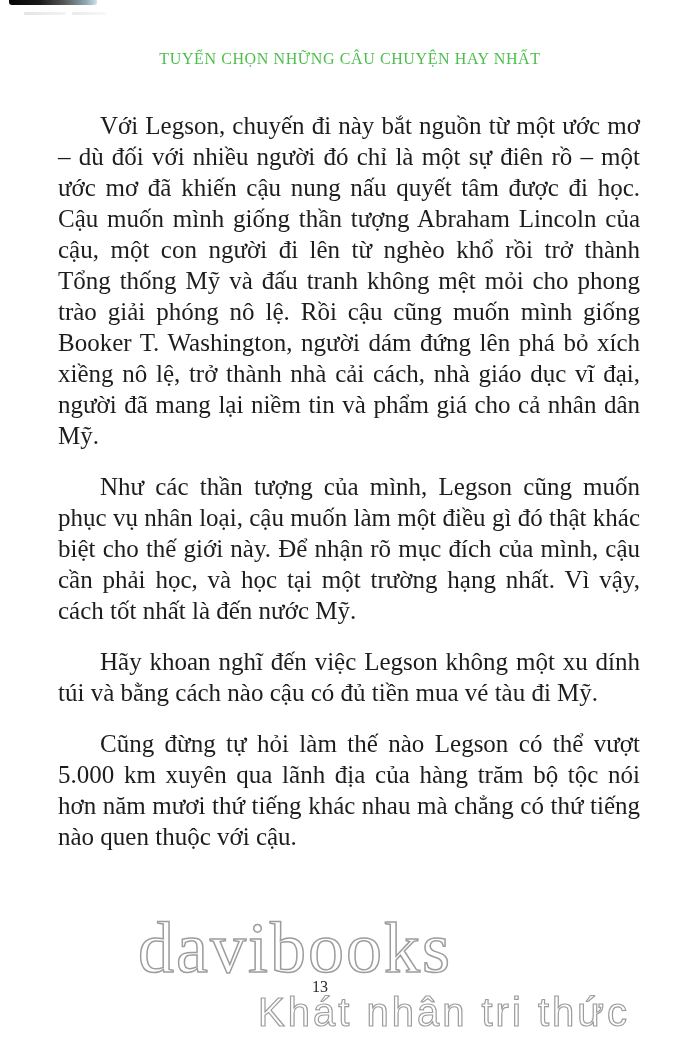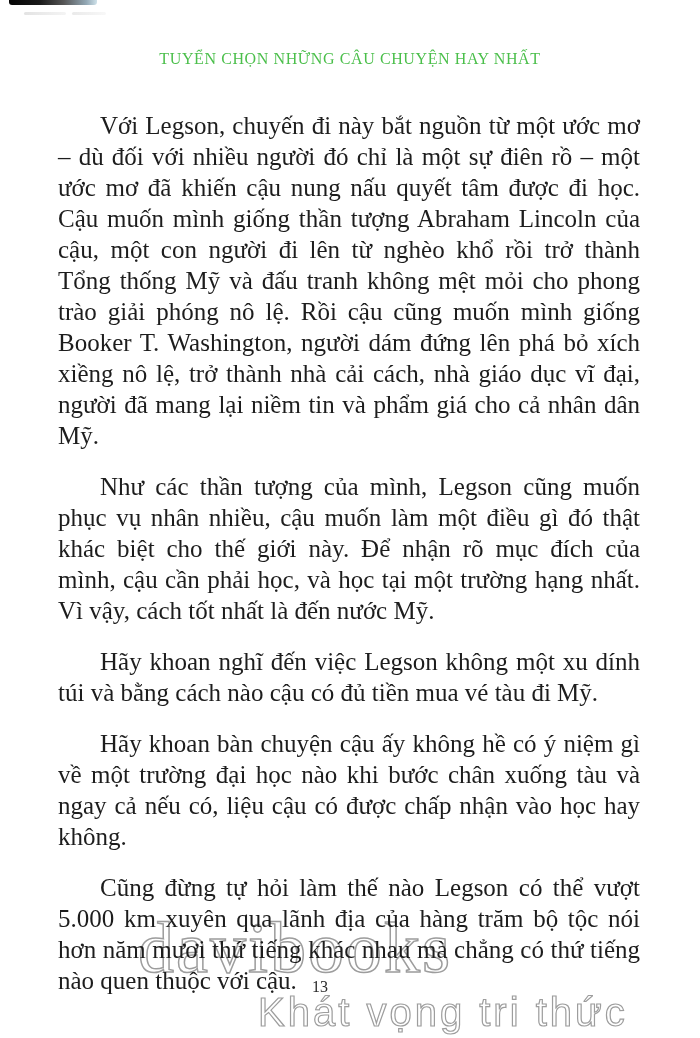--- a/index.html
+++ b/index.html
@@ -118,25 +118,24 @@
 <div id="page">
 
   <div class="artifact-streak"></div>
   <div class="artifact-smear-1"></div>
   <div class="artifact-smear-2"></div>
 
   <div class="running-header">TUYỂN CHỌN NHỮNG CÂU CHUYỆN HAY NHẤT</div>
 
   <div class="body-text">
     <p>Với Legson, chuyến đi này bắt nguồn từ một ước mơ – dù đối với nhiều người đó chỉ là một sự điên rồ – một ước mơ đã khiến cậu nung nấu quyết tâm được đi học. Cậu muốn mình giống thần tượng Abraham Lincoln của cậu, một con người đi lên từ nghèo khổ rồi trở thành Tổng thống Mỹ và đấu tranh không mệt mỏi cho phong trào giải phóng nô lệ. Rồi cậu cũng muốn mình giống Booker T. Washington, người dám đứng lên phá bỏ xích xiềng nô lệ, trở thành nhà cải cách, nhà giáo dục vĩ đại, người đã mang lại niềm tin và phẩm giá cho cả nhân dân Mỹ.</p>
-    <p>Như các thần tượng của mình, Legson cũng muốn phục vụ nhân nhiều, cậu muốn làm một điều gì đó thật khác biệt cho thế giới này. Để nhận rõ mục đích của mình, cậu cần phải học, và học tại một trường hạng nhất. Vì vậy, cách tốt nhất là đến nước Mỹ.</p>
+    <p>Như các thần tượng của mình, Legson cũng muốn phục vụ nhân loại, cậu muốn làm một điều gì đó thật khác biệt cho thế giới này. Để nhận rõ mục đích của mình, cậu cần phải học, và học tại một trường hạng nhất. Vì vậy, cách tốt nhất là đến nước Mỹ.</p>
     <p>Hãy khoan nghĩ đến việc Legson không một xu dính túi và bằng cách nào cậu có đủ tiền mua vé tàu đi Mỹ.</p>
-    <p>Hãy khoan bàn chuyện cậu ấy không hề có ý niệm gì về một trường đại học nào khi bước chân xuống tàu và ngay cả nếu có, liệu cậu có được chấp nhận vào học hay không.</p>
     <p>Cũng đừng tự hỏi làm thế nào Legson có thể vượt 5.000 km xuyên qua lãnh địa của hàng trăm bộ tộc nói hơn năm mươi thứ tiếng khác nhau mà chẳng có thứ tiếng nào quen thuộc với cậu.</p>
   </div>
 
   <div class="watermark-main">davibooks</div>
 
-  <div class="watermark-sub">Khát vọng tri thức</div>
+  <div class="watermark-sub">Khát nhân tri thức</div>
 
   <div class="page-number">13</div>
 
 </div>
 
 </body></html>

